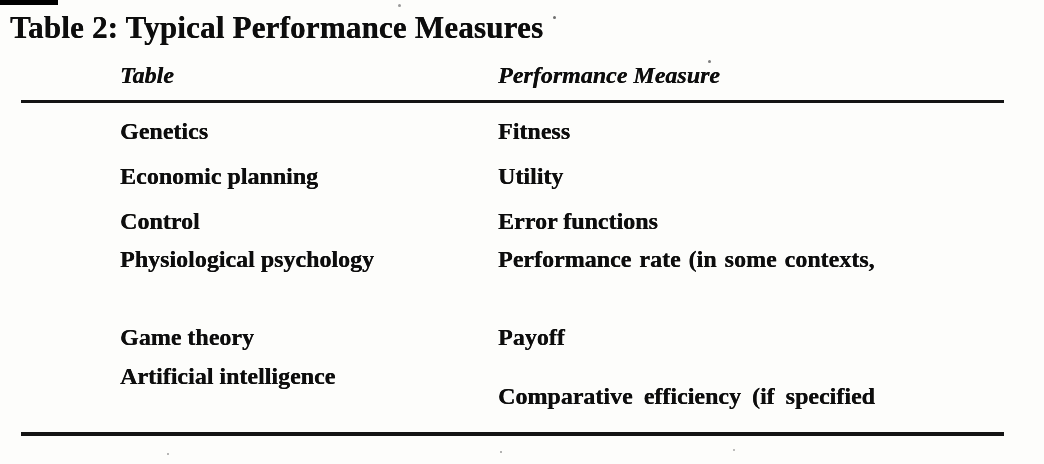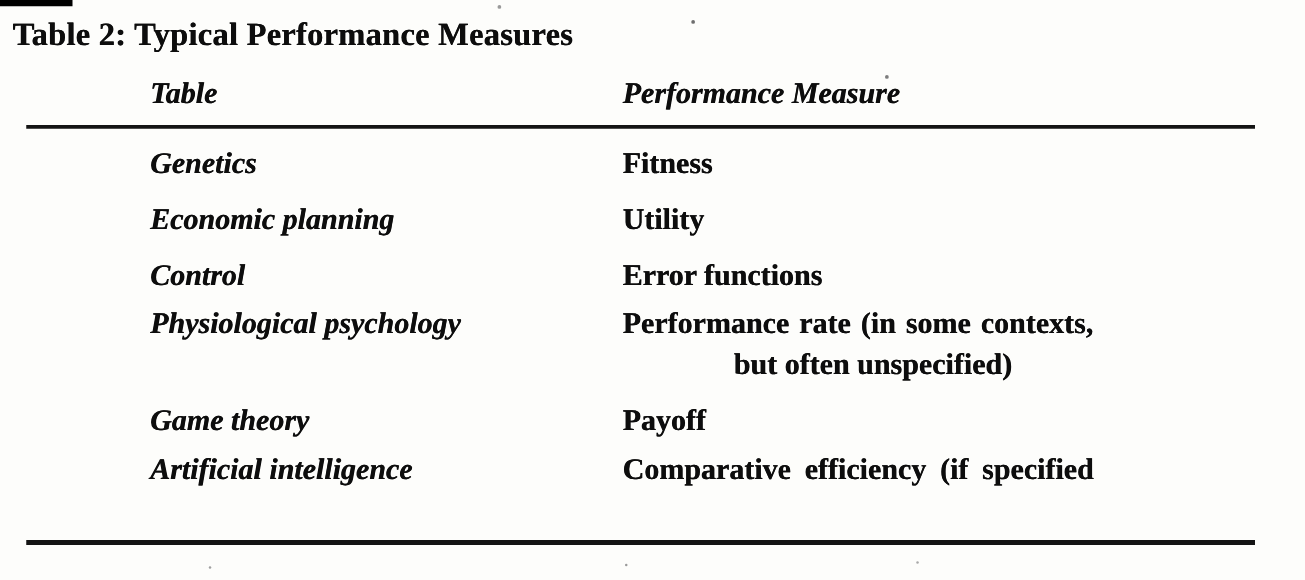--- a/index.html
+++ b/index.html
@@ -24,48 +24,48 @@
     overflow: hidden;
   }
   
   .page .txt { text-shadow: 0.3px 0 0 currentColor; }
 
   .title {
     position: absolute;
     left: 10px;
     top: 12px;
     margin: 0;
-    font-size: 26px;
+    font-size: 31px;
     line-height: 32px;
     letter-spacing: 0.2px;
     white-space: nowrap;
     font-weight: 700;
   }
 
   .trow {
     position: absolute;
     left: 0;
     width: 100%;
     height: 0;
   }
   .cell {
     position: absolute;
     top: 0;
     font-size: 24px;
     line-height: 33px;
     white-space: nowrap;
   }
-  .cell-field   { left: 120px; font-style: italic; }
+  .cell-field   { left: 120px; }
   .cell-measure { left: 498px; }
   .head { font-style: italic; }
 
   .measure-line { display: block; text-align: center; }
   .measure-line.cont { margin-left: 24px; }
   .ws-narrow { word-spacing: 2px; }
-  .ws-wide   { word-spacing: 5px; }
+  .ws-wide   { word-spacing: 5px; margin-top: 20px; }
 
   .rule {
     position: absolute;
     left: 21px;
     width: 983px;
     background: var(--rule);
   }
   .rule-top    { top: 100px; height: 3px; }
   .rule-bottom { top: 432px; height: 4px; }
 
@@ -133,21 +133,20 @@
       <span class="cell cell-field txt">Control</span>
       <div class="cell cell-measure">
         <span class="measure-line txt">Error functions</span>
       </div>
     </div>
 
     <div class="trow" style="top:243px">
       <span class="cell cell-field txt">Physiological psychology</span>
       <div class="cell cell-measure">
         <span class="measure-line ws-narrow txt">Performance rate (in some contexts,</span>
-        <span class="measure-line cont txt">but often unspecified)</span>
       </div>
     </div>
 
     <div class="trow" style="top:321px">
       <span class="cell cell-field txt">Game theory</span>
       <div class="cell cell-measure">
         <span class="measure-line txt">Payoff</span>
       </div>
     </div>
 

